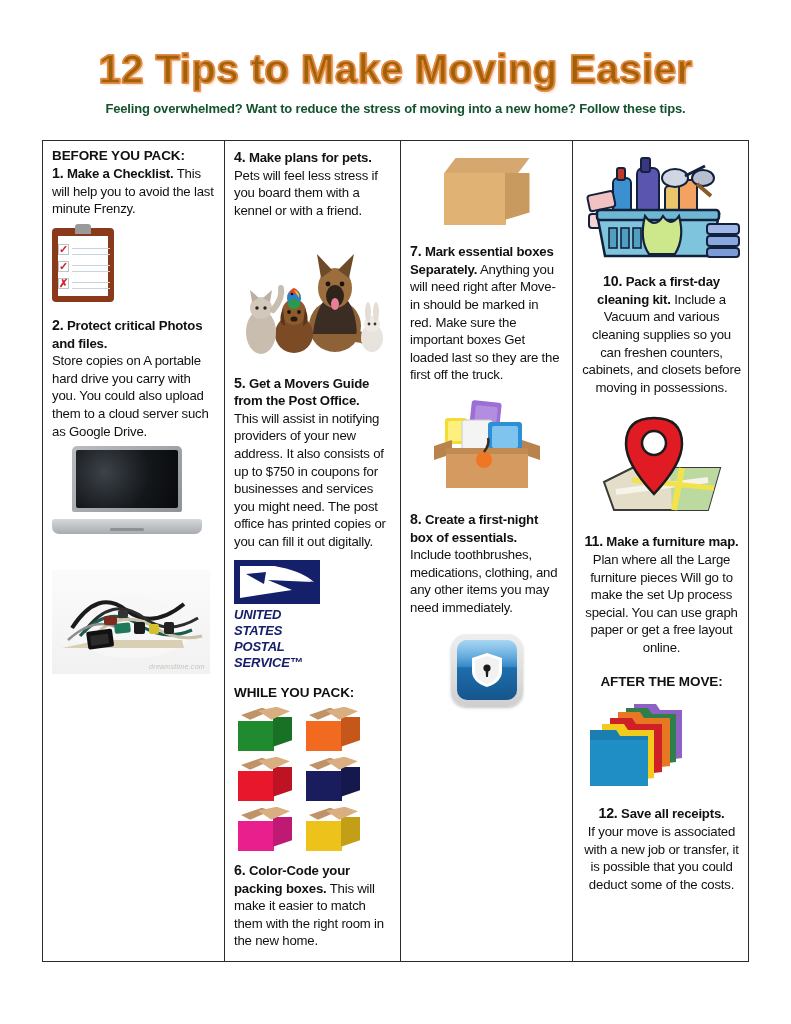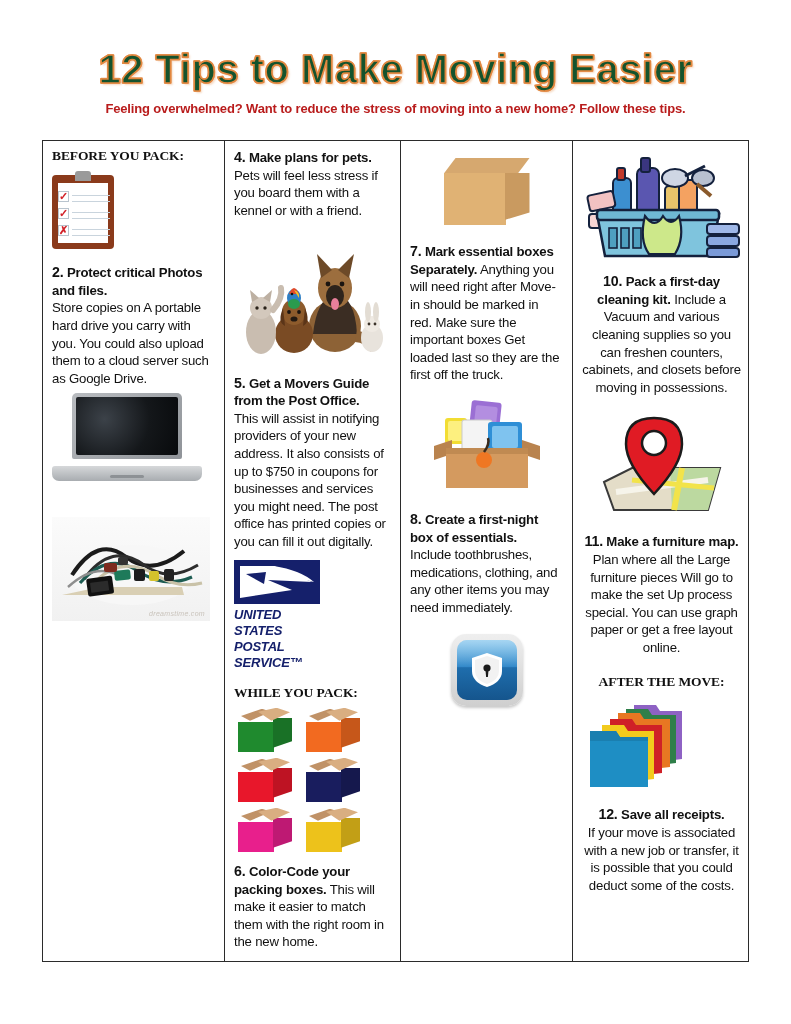--- a/index.html
+++ b/index.html
@@ -10,32 +10,32 @@
     overflow: hidden;
   }
   .page { position: relative; width: 791px; height: 1024px; background: #fff; }
 
   
   .header { text-align: center; padding-top: 46px; }
   .doc-title {
     font-size: 40px;
     font-weight: 700;
     letter-spacing: .5px;
-    color: #14532d;
+    color: #a16207;
     -webkit-text-stroke: 1.6px #E2873F;
     text-shadow:
        1px 0 0 #E9A773, -1px 0 0 #E9A773,
        0 1px 0 #E9A773, 0 -1px 0 #E9A773,
        2px 2px 2px rgba(226,135,63,.30);
     line-height: 1.15;
   }
   .doc-subtitle {
     margin-top: 9px;
     font-size: 13px;
-    color: #b91c1c;
+    color: #14532d;
     font-weight: 600;
     letter-spacing: -.15px;
   }
 
   
   .grid {
     position: absolute;
     left: 42px; top: 140px;
     width: 707px; height: 822px;
     display: flex;
@@ -50,21 +50,21 @@
   }
   .col:last-child { border-right: none; }
   .col-1 { width: 182px; }
   .col-2 { width: 176px; }
   .col-3 { width: 172px; }
   .col-4 { width: 177px; text-align: center; }
 
   
   .section-head {
     font-size: 13.5px; font-weight: 700; color: #111;
-    letter-spacing: -.1px; margin-bottom: 1px; font-family: Liberation Serif, serif;
+    letter-spacing: -.1px; margin-bottom: 1px;
   }
   .tip { font-size: 13.2px; line-height: 1.33; color: #111; letter-spacing: -.2px; }
   .tip b { font-weight: 700; }
   .tip .num { font-weight: 700; font-size: 14.2px; }
   .sp6  { height: 6px; }
   .sp10 { height: 10px; }
   .sp14 { height: 14px; }
   .sp18 { height: 18px; }
 
   
@@ -168,20 +168,24 @@
     <div class="doc-title">12 Tips to Make Moving Easier</div>
     <div class="doc-subtitle">Feeling overwhelmed? Want to reduce the stress of moving into a new home? Follow these tips.</div>
   </div>
 
   <div class="grid">
 
     <div class="col col-1">
 
       <div class="section-head">BEFORE YOU PACK:</div>
 
+      <div class="tip">
+        <span class="num">1.</span>
+        <b>Make a Checklist.</b><span> This will help you to avoid the last minute Frenzy.</span>
+      </div>
 
       <div class="sp6"></div>
       <div class="art left">
         <div class="clipboard">
           <div class="cb-body"></div>
           <div class="cb-paper"></div>
           <div class="cb-clip"></div>
           <div class="cb-line" style="top:24px"></div>
           <div class="cb-line" style="top:30px"></div>
           <div class="cb-line" style="top:41px"></div>

